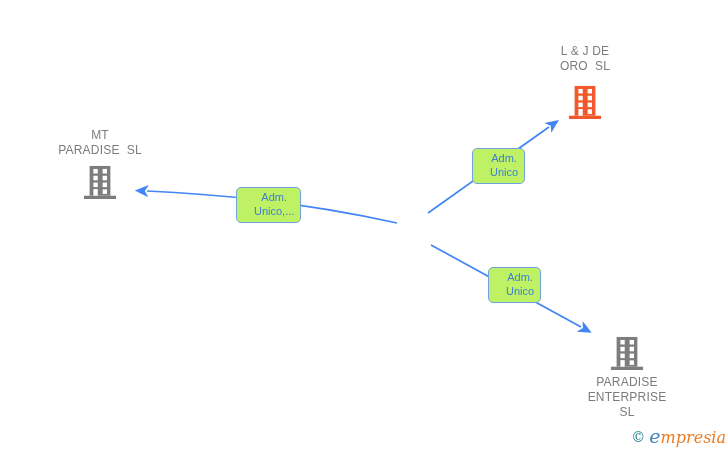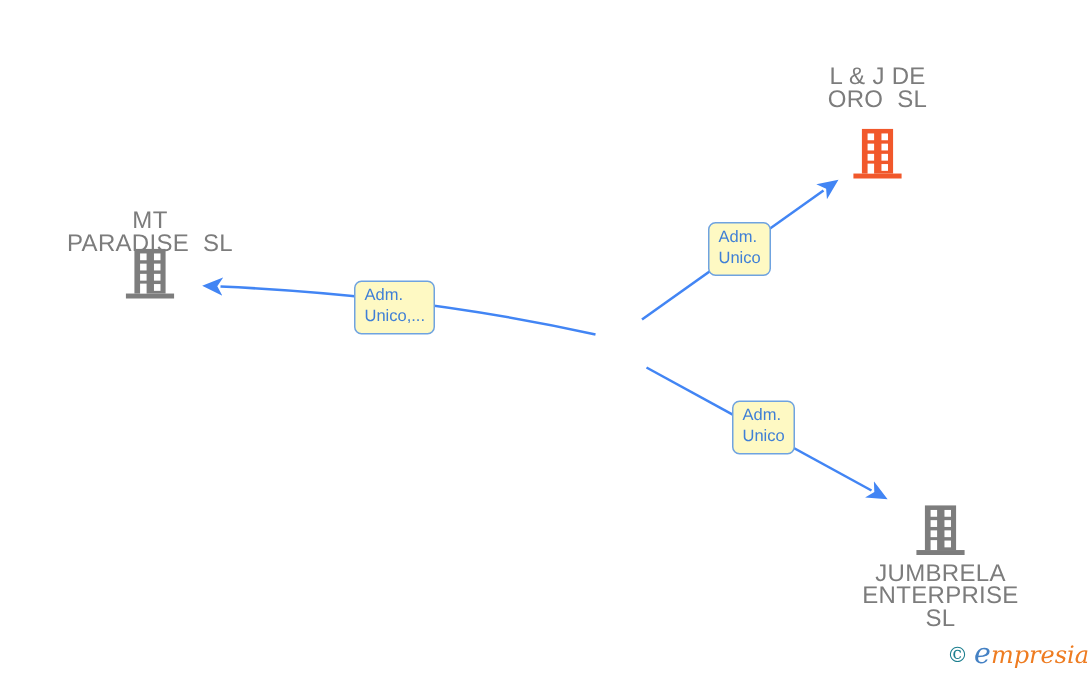--- a/index.html
+++ b/index.html
@@ -11,38 +11,38 @@
     font-family:"Liberation Sans", sans-serif;
   }
   .edges-layer{position:absolute;left:0;top:0;width:728px;height:450px;}
   .edge{stroke:#4285f4;stroke-width:1.7;fill:none;}
 
   .node{position:absolute;width:120px;}
   .node-label{
     position:absolute;left:0;width:100%;
     text-align:center;
     color:#7c7c7c;
-    font-size:16px;line-height:15px;
+    font-size:12px;line-height:15px;
     white-space:pre;
     letter-spacing:.2px;
   }
   .node-icon{position:absolute;left:50%;margin-left:-17px;}
   .icon-gray{fill:#7d7d7d;}
   .icon-orange{fill:#f1582b;}
   .win{fill:#ffffff;}
 
   .edge-label{
     position:absolute;
-    background:#fef9c3;
+    background:#bef264;
     border:1.5px solid #6fa3e0;
     border-radius:5px;
     color:#3f7fd6;
     font-size:11px;line-height:13.5px;
-    padding:3px 6px 4px 6px;
-    text-align:left;
+    padding:3px 6px 4px 17px;
+    text-align:center;
     white-space:pre;
   }
 
   .watermark{
     position:absolute;right:2px;bottom:3px;
     font-family:"DejaVu Serif", serif;
     font-style:italic;
     white-space:nowrap;
     margin-top:36px;
   }
@@ -60,21 +60,21 @@
       <marker id="arrowhead" viewBox="0 0 10 10" refX="1" refY="5" markerWidth="9" markerHeight="9" orient="auto">
         <path d="M0,1 L9,5 L0,9 L2.4,5 Z" fill="#4285f4"></path>
       </marker>
     </defs>
     <path class="edge" d="M 397 223 Q 280 197 147 191" marker-end="url(#arrowhead)"></path>
     <path class="edge" d="M 428 213 L 549 127" marker-end="url(#arrowhead)"></path>
     <path class="edge" d="M 431 245 L 581 327" marker-end="url(#arrowhead)"></path>
   </svg>
 
   <div class="node" style="left:40px;top:124px;height:80px;">
-    <div class="node-label" style="top:16px;text-align:center;">MT
+    <div class="node-label" style="top:4px;text-align:center;">MT
 PARADISE  SL</div>
     <svg class="node-icon" style="top:39px;" width="34" height="38" viewBox="0 0 36 38">
       <g class="icon-gray">
         <rect x="1" y="33.5" width="34" height="3.5"></rect>
         <rect x="7" y="2" width="22" height="31.5"></rect>
       </g>
       <g class="win">
         <rect x="11" y="5.2" width="4.6" height="4.8"></rect>
           <rect x="20.8" y="5.2" width="4.6" height="4.8"></rect>
         <rect x="11" y="12.4" width="4.6" height="4.8"></rect>
@@ -119,21 +119,21 @@
         <rect x="11" y="5.2" width="4.6" height="4.8"></rect>
           <rect x="20.8" y="5.2" width="4.6" height="4.8"></rect>
         <rect x="11" y="12.4" width="4.6" height="4.8"></rect>
           <rect x="20.8" y="12.4" width="4.6" height="4.8"></rect>
         <rect x="11" y="19.6" width="4.6" height="4.8"></rect>
           <rect x="20.8" y="19.6" width="4.6" height="4.8"></rect>
         <rect x="11" y="26.5" width="4.6" height="7"></rect>
           <rect x="20.8" y="26.8" width="4.6" height="4.8"></rect>
       </g>
     </svg>
-    <div class="node-label" style="top:41px;">JUMBRELA
+    <div class="node-label" style="top:41px;">PARADISE
 ENTERPRISE
 SL</div>
   </div>
 
   <div class="edge-label" style="left:236px;top:187px;">Adm.
 Unico,...</div>
   <div class="edge-label" style="left:472px;top:148px;">Adm.
 Unico</div>
   <div class="edge-label" style="left:488px;top:267px;">Adm.
 Unico</div>

